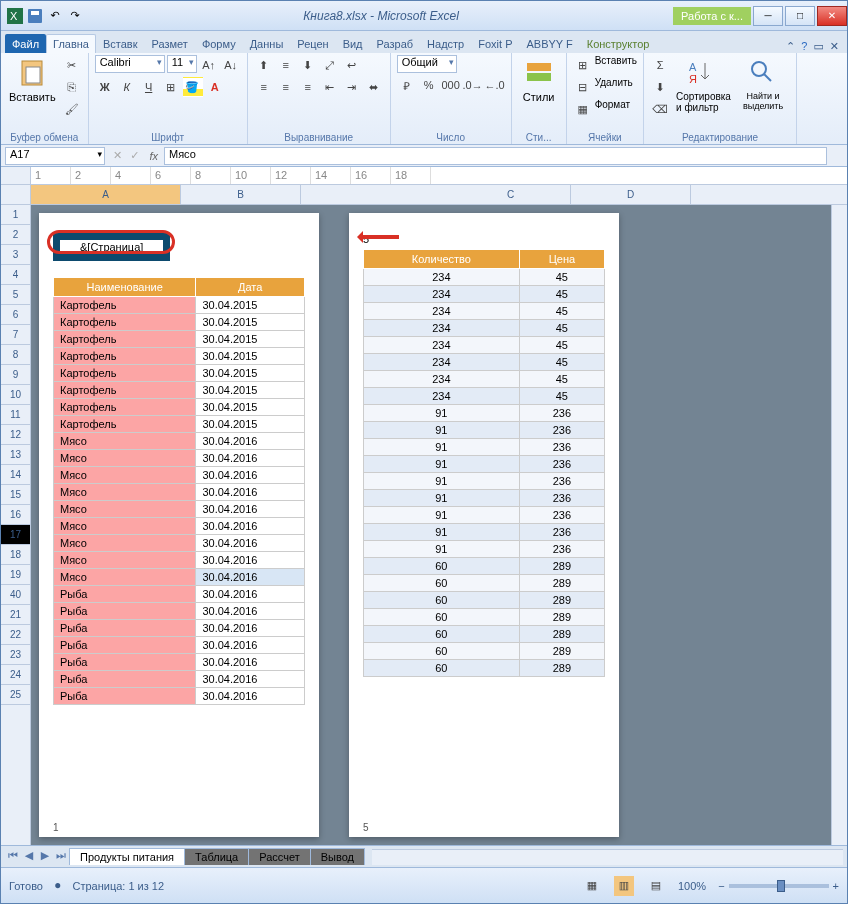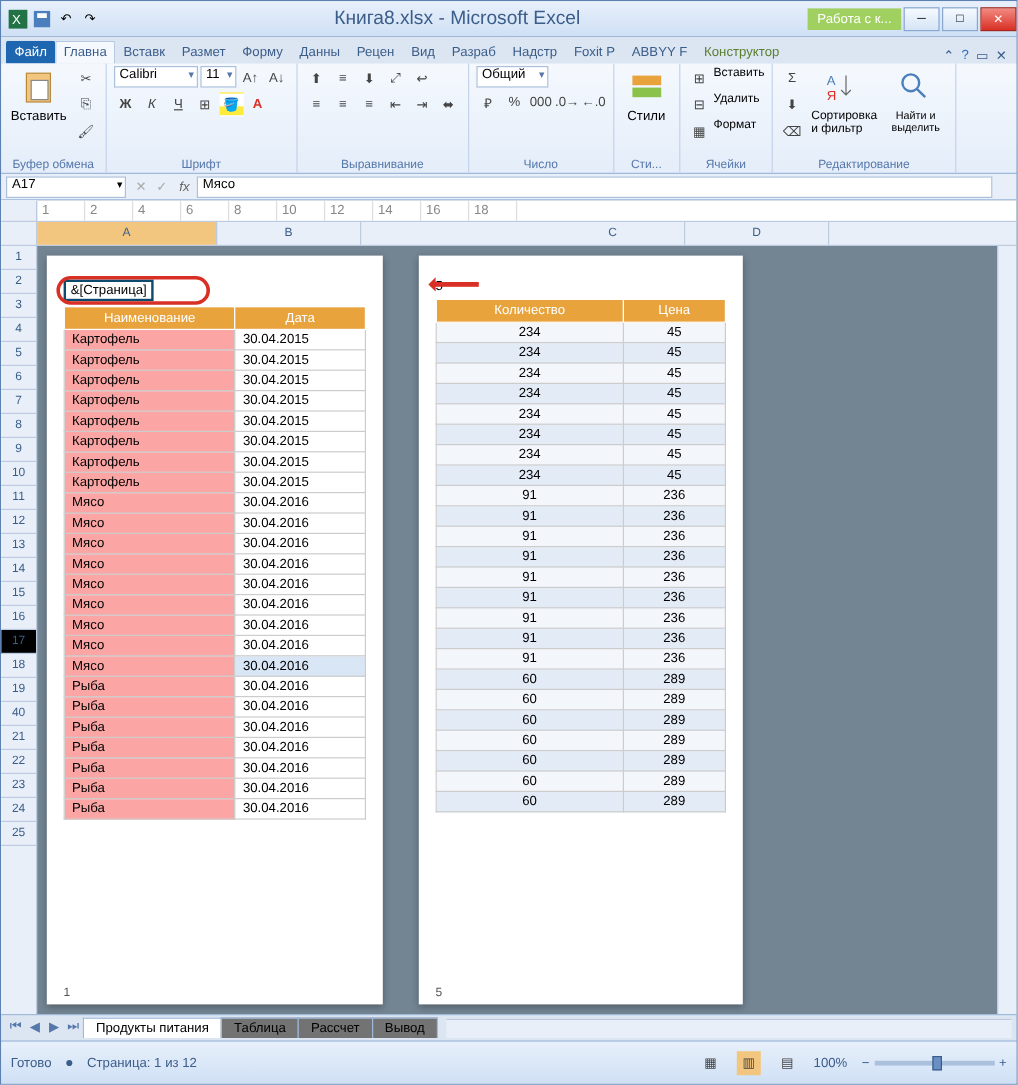--- a/index.html
+++ b/index.html
@@ -1,21 +1,21 @@
 <!DOCTYPE html>
 <html><head>
 <meta charset="utf-8">
 <style>
 *{margin:0;padding:0;box-sizing:border-box;font-family:"Segoe UI",Tahoma,sans-serif;font-size:11px;}
 body{background:#fff;width:848px;height:904px;overflow:hidden;position:relative;}
 .window{width:848px;height:904px;border:1px solid #5a81b1;background:#dce6f2;display:flex;flex-direction:column;}
 .titlebar{height:30px;background:linear-gradient(#e8f0fb,#cfe0f5);display:flex;align-items:center;border-bottom:1px solid #9fb9db;}
 .qat{display:flex;align-items:center;gap:4px;padding:0 6px;}
 .qat .ic{width:16px;height:16px;display:flex;align-items:center;justify-content:center;}
-.title-center{flex:1;text-align:center;color:#3b5d8a;font-size:16px;}
+.title-center{flex:1;text-align:center;color:#3b5d8a;font-size:12px;font-style:italic;}
 .tool-context{background:#a0d060;color:#fff;padding:3px 8px;font-size:11px;}
 .winbtns{display:flex;}
 .winbtn{width:30px;height:20px;border:1px solid #8aa8cf;background:linear-gradient(#f5faff,#d5e4f6);margin-left:2px;display:flex;align-items:center;justify-content:center;font-size:10px;}
 .winbtn.close{background:linear-gradient(#f28b82,#d93025);color:#fff;border-color:#a02820;}
 .ribbon-tabs{height:22px;display:flex;align-items:flex-end;padding-left:4px;gap:0;background:#dce6f2;}
 .rtab{padding:3px 6px;font-size:11px;color:#3b5d8a;cursor:pointer;border:1px solid transparent;border-bottom:none;}
 .rtab.file{background:#1e66b0;color:#fff;border-radius:2px 2px 0 0;}
 .rtab.active{background:#f5f9fe;border-color:#b6c9e3;border-radius:2px 2px 0 0;}
 .rtab.ctx{color:#5a8030;}
 .helpbtns{margin-left:auto;display:flex;gap:6px;padding-right:8px;color:#3b5d8a;}
@@ -42,21 +42,21 @@
 .grid{flex:1;position:relative;background:#738493;}
 .ruler{height:18px;background:#fff;display:flex;border-bottom:1px solid #bccadf;font-size:9px;color:#888;}
 .ruler span{border-right:1px solid #ddd;padding:2px 4px;}
 .colhdrs{height:20px;background:#e9eff8;display:flex;border-bottom:1px solid #bccadf;}
 .ch{border-right:1px solid #bccadf;text-align:center;font-size:10px;color:#3b5d8a;line-height:20px;}
 .ch.sel{background:#f3c67f;}
 .pages{display:flex;gap:30px;padding:8px;height:calc(100% - 38px);}
 .page{background:#fff;box-shadow:0 2px 6px rgba(0,0,0,.3);padding:20px 14px 24px;position:relative;}
 .page1{width:280px;}
 .page2{width:270px;}
-.hdr-box{border:2px solid #0c4a6e;padding:1px 4px;font-size:11px;display:inline-block;margin-bottom:4px;background:#fff;}
+.hdr-box{border:7px solid #0c4a6e;padding:1px 20px;font-size:11px;display:inline-block;margin-bottom:16px;background:#fff;}
 .callout{position:absolute;border:3px solid #d93025;border-radius:12px;width:128px;height:24px;top:17px;left:8px;pointer-events:none;}
 .arrow-red{position:absolute;top:22px;left:10px;width:40px;height:4px;background:#d93025;}
 .arrow-red:before{content:"";position:absolute;left:-8px;top:-4px;border:6px solid transparent;border-right-color:#d93025;}
 table.data{border-collapse:collapse;width:100%;font-size:11px;}
 table.data th{background:#e8a33d;color:#fff;padding:3px 6px;border:1px solid #fff;font-weight:normal;}
 table.data td{padding:2px 6px;border:1px solid #ccc;text-align:left;}
 table.data .green td:first-child{background:#fca5a5;margin-left:20px;}
 table.data .sel td{background:#d8e6f5;}
 table.data.p2 td{text-align:center;background:#f3f6fb;}
 table.data.p2 tr:nth-child(even) td{background:#e3ebf6;}

